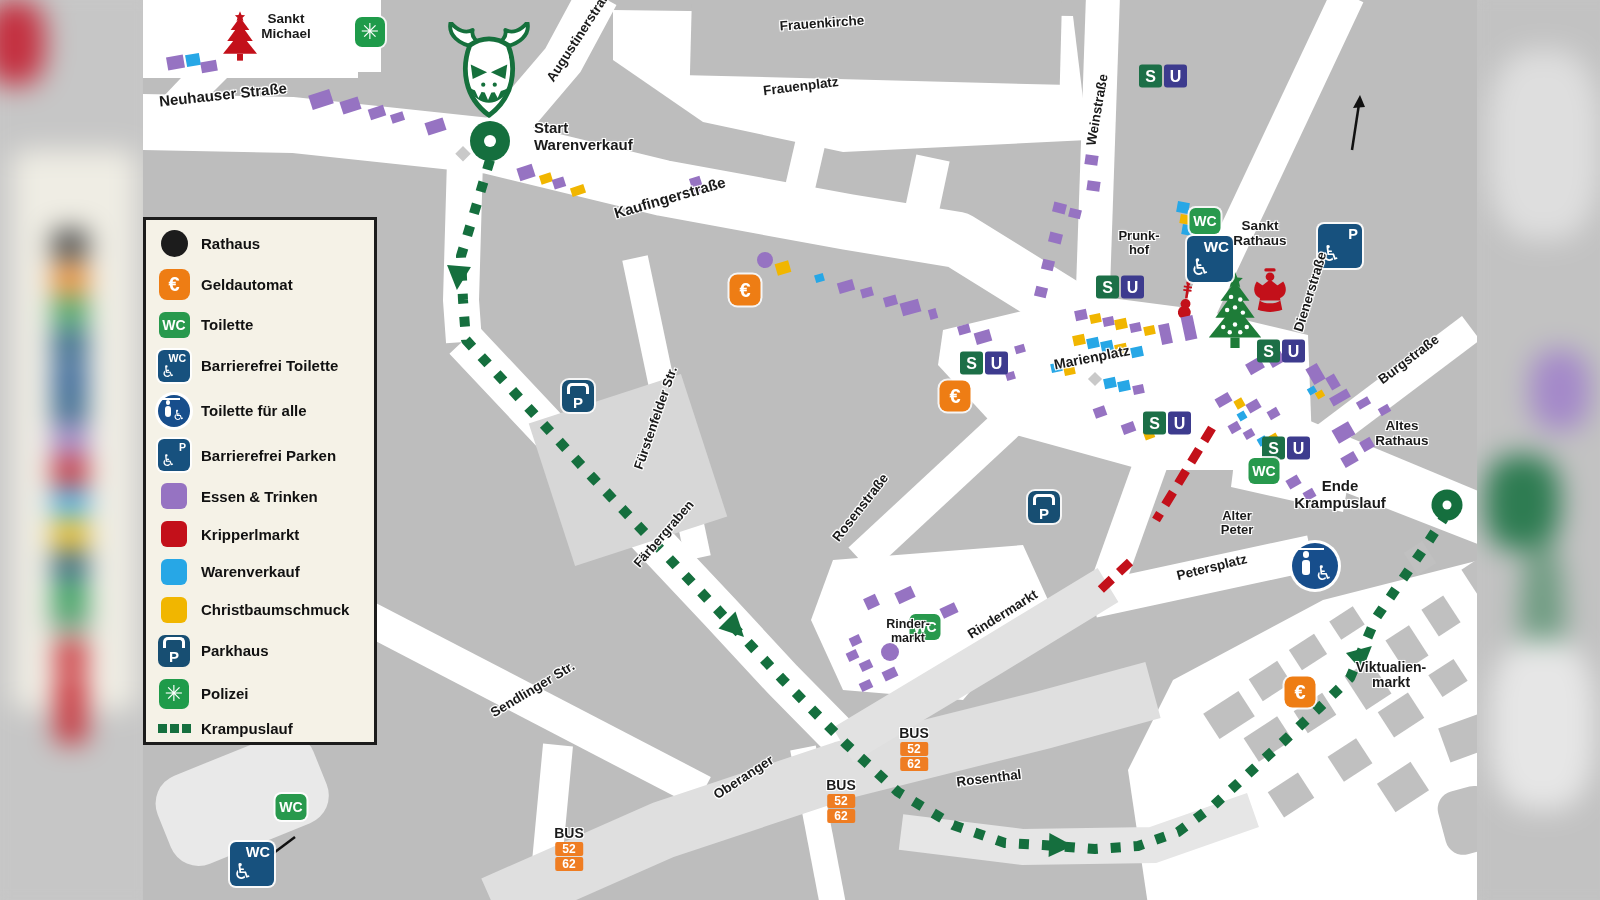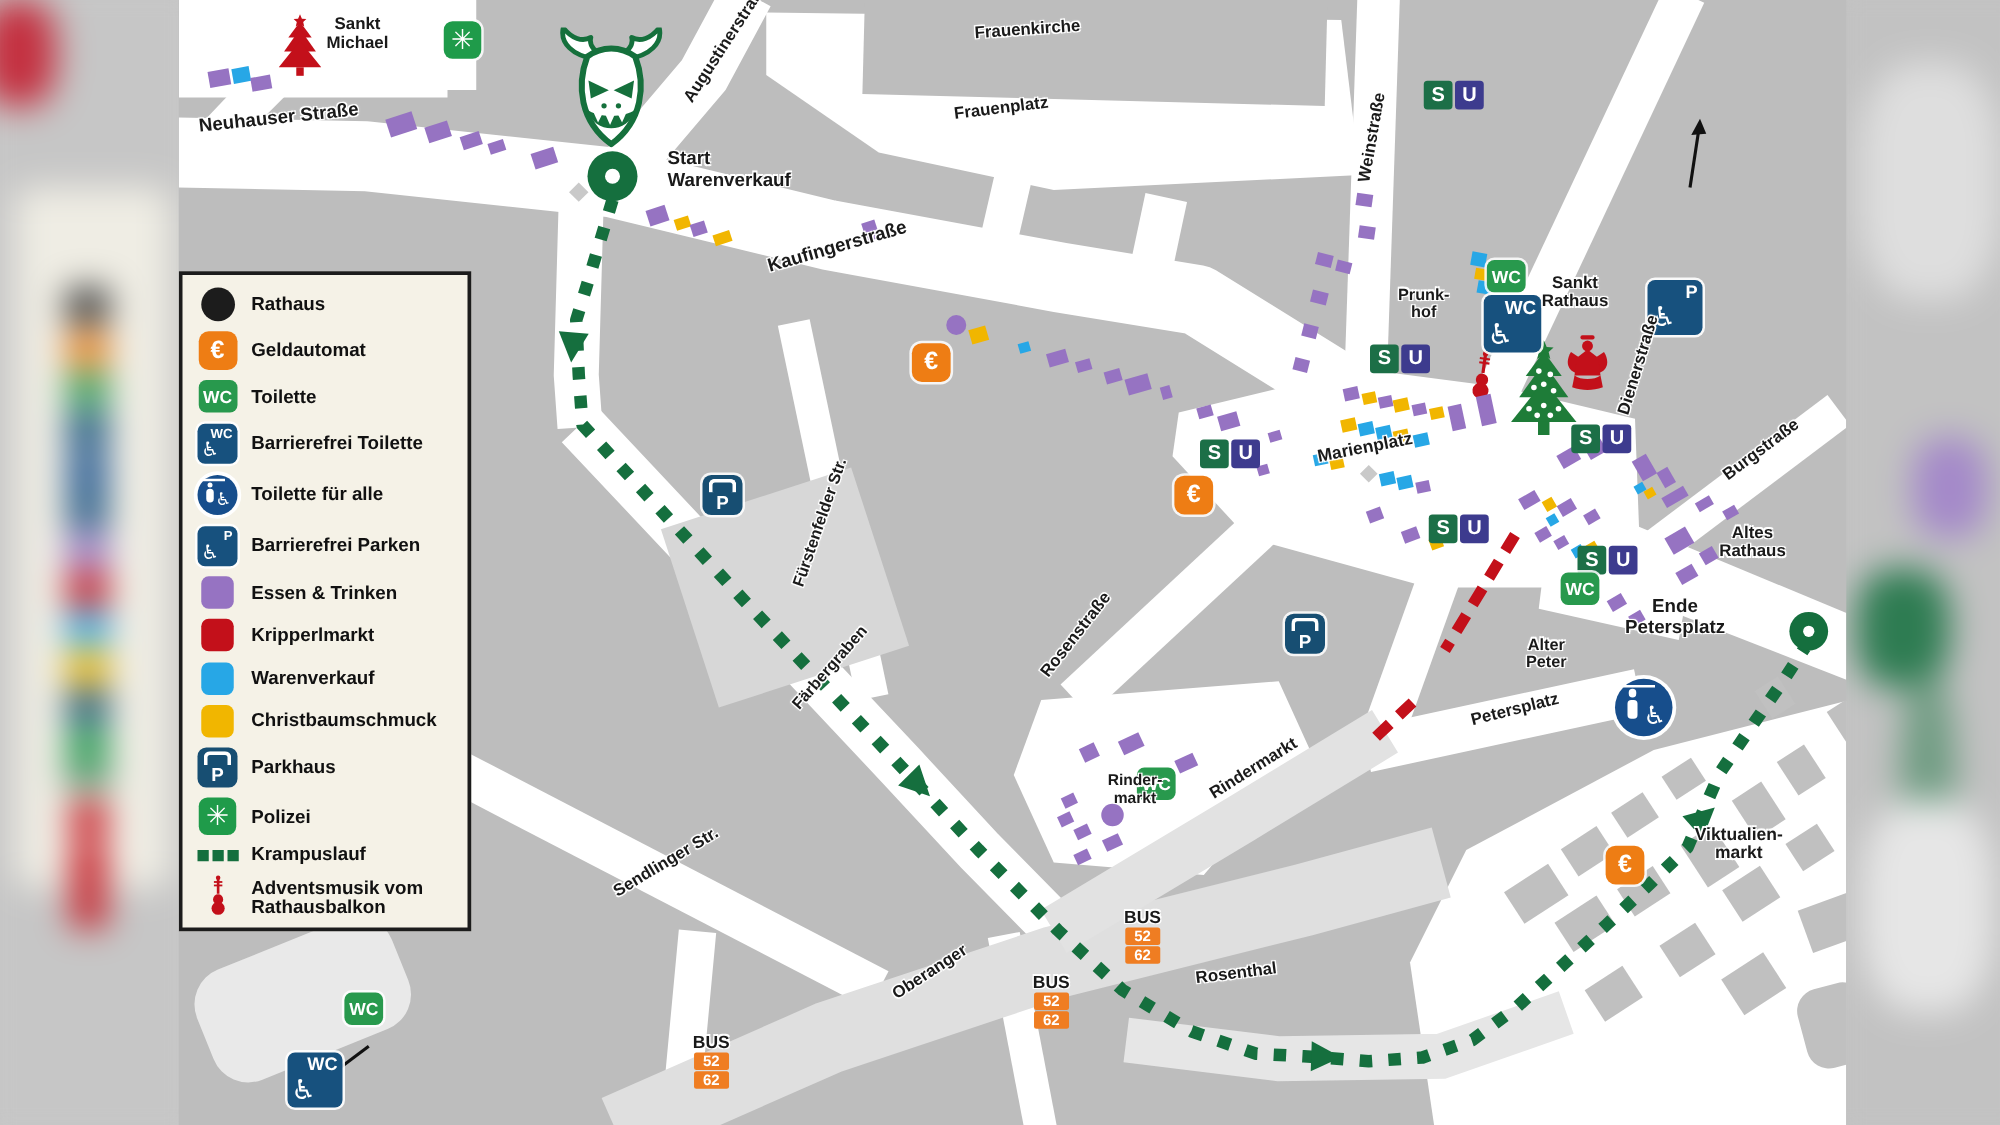--- a/index.html
+++ b/index.html
@@ -399,21 +399,21 @@
         <div class="mlabel" style="left: 996px; top: 243px; font-size: 13px; transform: translate(-50%, -50%) rotate(0deg);">Prunk-
 hof</div>
         <div class="mlabel" style="left: 1117px; top: 234px; font-size: 13.5px; transform: translate(-50%, -50%) rotate(0deg);">Sankt
 Rathaus</div>
         <div class="mlabel" style="left: 1168px; top: 292px; font-size: 13.5px; transform: translate(-50%, -50%) rotate(-73deg);">Dienerstraße</div>
         <div class="mlabel" style="left: 1266px; top: 360px; font-size: 13.5px; transform: translate(-50%, -50%) rotate(-37deg);">Burgstraße</div>
         <div class="mlabel" style="left: 949px; top: 358px; font-size: 14px; transform: translate(-50%, -50%) rotate(-11deg);">Marienplatz</div>
         <div class="mlabel" style="left: 1259px; top: 434px; font-size: 13.5px; transform: translate(-50%, -50%) rotate(0deg);">Altes
 Rathaus</div>
         <div class="mlabel" style="left: 1197px; top: 494px; font-size: 15px; transform: translate(-50%, -50%) rotate(0deg);">Ende
-Petersplatz</div>
+Krampuslauf</div>
         <div class="mlabel" style="left: 1094px; top: 523px; font-size: 13px; transform: translate(-50%, -50%) rotate(0deg);">Alter
 Peter</div>
         <div class="mlabel" style="left: 1069px; top: 568px; font-size: 13.5px; transform: translate(-50%, -50%) rotate(-14deg);">Petersplatz</div>
         <div class="mlabel" style="left: 718px; top: 508px; font-size: 13.5px; transform: translate(-50%, -50%) rotate(-52deg);">Rosenstraße</div>
         <div class="mlabel" style="left: 513px; top: 418px; font-size: 13px; transform: translate(-50%, -50%) rotate(-71deg);">Fürstenfelder Str.</div>
         <div class="mlabel" style="left: 521px; top: 534px; font-size: 13px; transform: translate(-50%, -50%) rotate(-49deg);">Färbergraben</div>
         <div class="mlabel" style="left: 390px; top: 690px; font-size: 13.5px; transform: translate(-50%, -50%) rotate(-31deg);">Sendlinger Str.</div>
         <div class="mlabel" style="left: 601px; top: 778px; font-size: 13.5px; transform: translate(-50%, -50%) rotate(-33deg);">Oberanger</div>
         <div class="mlabel" style="left: 846px; top: 779px; font-size: 13.5px; transform: translate(-50%, -50%) rotate(-7deg);">Rosenthal</div>
         <div class="mlabel" style="left: 860px; top: 615px; font-size: 13.5px; transform: translate(-50%, -50%) rotate(-32deg);">Rindermarkt</div>
@@ -519,30 +519,16 @@
         <div class="lrow">
           <div class="lic">
             <div class="ldash">
               <i></i>
               <i></i>
               <i></i>
             </div>
           </div>
           <div class="ltxt">Krampuslauf</div>
         </div>
-        <div class="lrow">
-          <div class="lic">
-            <svg width="15" height="36" viewBox="0 0 20 48" fill="#c3101a">
-              <circle cx="10" cy="3" r="2.4"></circle>
-              <rect x="8.6" y="3" width="2.8" height="17"></rect>
-              <rect x="5.5" y="6.5" width="9" height="1.9"></rect>
-              <rect x="5.5" y="10.2" width="9" height="1.9"></rect>
-              <circle cx="10" cy="26" r="5.4"></circle>
-              <circle cx="10" cy="35.5" r="7"></circle>
-            </svg>
-          </div>
-          <div class="ltxt">Adventsmusik vom
-Rathausbalkon</div>
-        </div>
       </div>
   </div>
 
 </div>
 
 </body></html>

